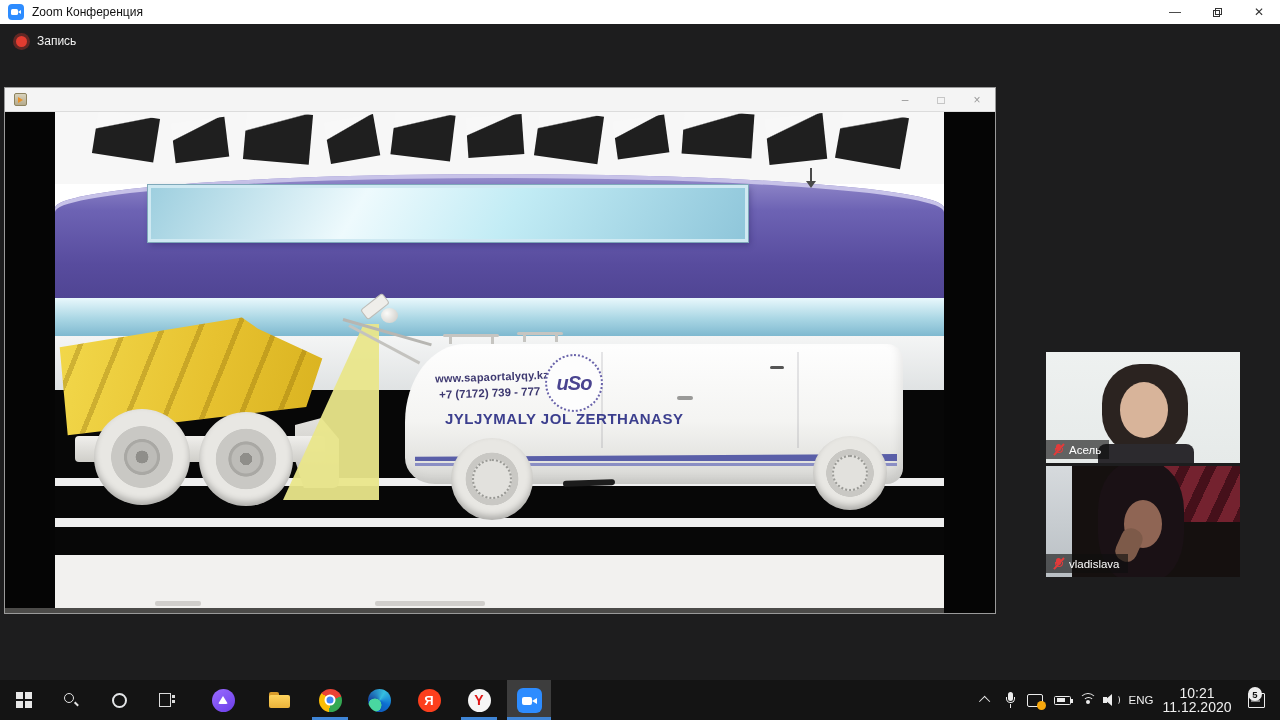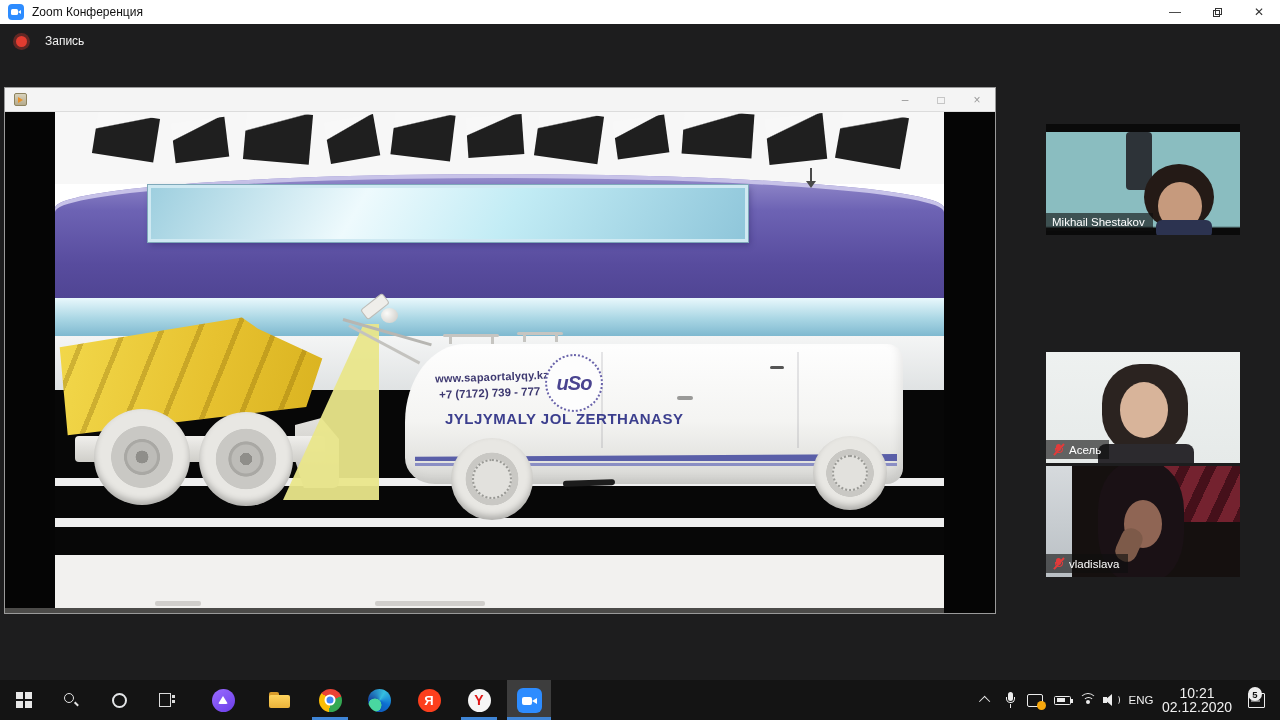--- a/index.html
+++ b/index.html
@@ -18,21 +18,21 @@
   #win-title { margin-left:8px; font-size:12px; color:#111; }
   #win-controls { margin-left:auto; display:flex; height:24px; }
   #win-controls .wbtn { width:42px; height:24px; display:flex; align-items:center; justify-content:center;
                        color:#333; font-size:12px; }
   #win-controls .restore-glyph { position:relative; width:9px; height:9px; }
   #win-controls .restore-glyph i { position:absolute; left:0; bottom:0; width:7px; height:7px; border:1px solid #333; background:#fff; }
   #win-controls .restore-glyph b { position:absolute; right:0; top:0; width:7px; height:7px; border:1px solid #333; }
 
   
   #stage { position:absolute; left:0; top:24px; width:1280px; height:656px; background:#1d1d1e; }
-  #record { position:absolute; left:16px; top:10px; display:flex; align-items:center; gap:18px; }
+  #record { position:absolute; left:16px; top:10px; display:flex; align-items:center; gap:10px; }
   #record .dot { width:11px; height:11px; border-radius:50%; background:#e23c30;
                  box-shadow:0 0 0 3px rgba(226,60,48,.35); }
   #record .lbl { color:#f2f2f2; font-size:12px; }
 
   
   #player { position:absolute; left:5px; top:64px; width:990px; height:525px; background:#fff;
             box-shadow:0 0 0 1px #9a9a9a; }
   #player-titlebar { position:absolute; left:0; top:0; width:990px; height:24px; background:#f4f4f4;
                      border-bottom:1px solid #dcdcdc; display:flex; align-items:center; }
   #player-icon { width:13px; height:13px; margin-left:9px; border:1px solid #8d835f; border-radius:2px;
@@ -341,31 +341,20 @@
 
         <div class="abs bar-right"></div>
 
         <div class="abs" id="cursor">
           <span class="stem"></span>
             <span class="head"></span>
         </div>
       </div>
     </div>
 
-    <div class="tile" style="top:100px;">
-      <div class="art" style="background:linear-gradient(180deg,#0a0a0a 0 7%,#8abdc0 7% 92%,#0a0a0a 94%);">
-        <span class="blob" style="left:80px;top:8px;width:26px;height:58px;background:#2d3338;border-radius:4px;"></span>
-        <span class="blob" style="left:98px;top:40px;width:70px;height:66px;background:#241a16;"></span>
-        <span class="blob" style="left:112px;top:58px;width:44px;height:48px;background:#c69a7d;"></span>
-        <span class="blob" style="left:110px;top:96px;width:56px;height:18px;background:#2c3350;border-radius:6px;"></span>
-      </div>
-      <div class="namebar">
-        <span>Mikhail Shestakov</span>
-      </div>
-    </div>
 
 
     <div class="tile" style="top:442px;">
       <div class="art" style="background:#15100f;">
         <span class="blob" style="left:0;top:0;width:26px;height:111px;background:linear-gradient(#d6dadd,#b9bfc4);border-radius:0;"></span>
         <span class="blob" style="left:96px;top:-10px;width:104px;height:66px;background:repeating-linear-gradient(115deg,#74222f 0 14px,#45101a 14px 24px);border-radius:0 0 0 40%;"></span>
         <span class="blob" style="left:52px;top:-4px;width:86px;height:120px;background:#1a1115;border-radius:40%;"></span>
         <span class="blob" style="left:78px;top:34px;width:38px;height:48px;background:#8f6554;"></span>
         <span class="blob" style="left:72px;top:62px;width:22px;height:34px;background:#7d5a49;transform:rotate(24deg);border-radius:10px;"></span>
       </div>
@@ -490,21 +479,21 @@
           <b></b>
           <u></u>
         </span>
       </div>
     <div class="traycell" style="left:1124px;width:34px;text-align:right;">
         <span id="lang">ENG</span>
       </div>
     <div class="traycell" style="left:1156px;width:82px;">
       <div id="clock">
         <div>10:21</div>
-        <div>02.12.2020</div>
+        <div>11.12.2020</div>
       </div>
     </div>
     <div class="traycell" style="left:1238px;width:36px;">
       <span class="action">
           <i></i>
         </span>
       <span class="badge">5</span>
     </div>
   </div>
 

